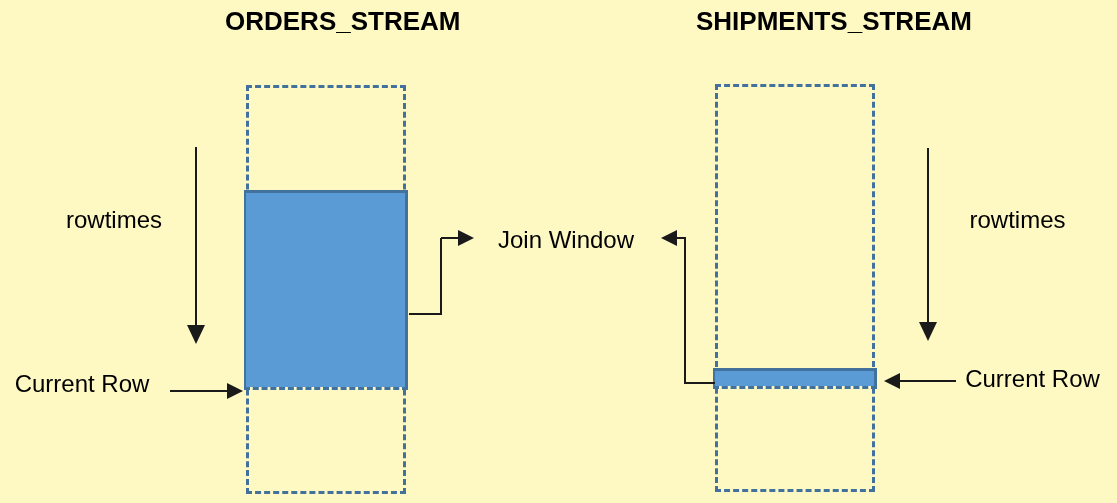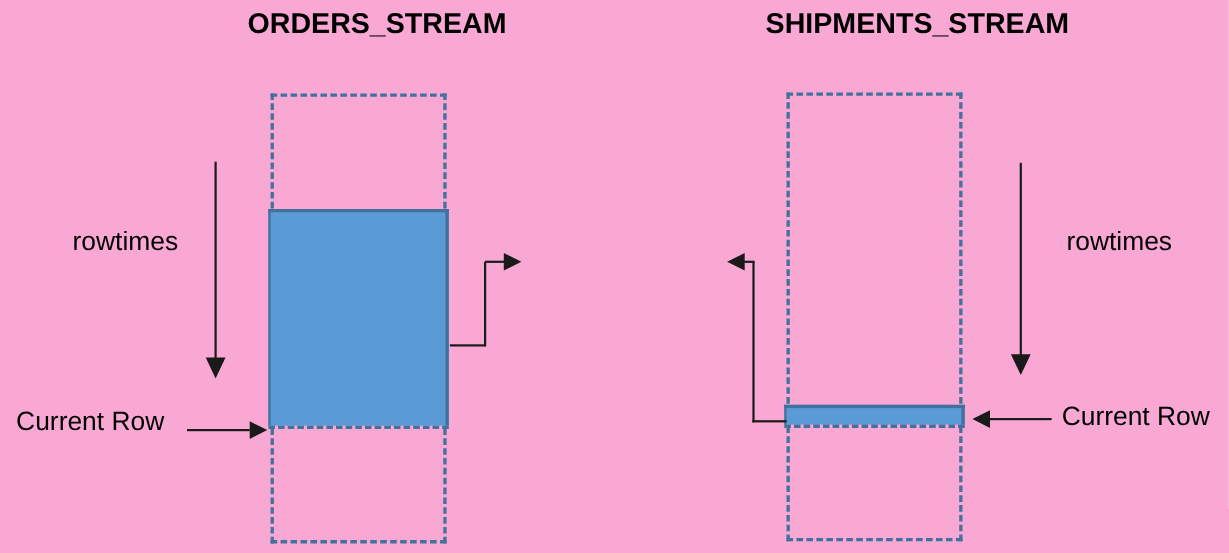--- a/index.html
+++ b/index.html
@@ -4,21 +4,21 @@
 <style>
   :root{
     --stream-outline:#41719c;
     --window-fill:#5b9bd5;
     --window-border:#41719c;
     --arrow-line:#1a1a1a;
     --text:#000000;
   }
   *{margin:0;padding:0;box-sizing:border-box;}
   body{background:#ffffff;font-family:"Liberation Sans",sans-serif;}
-  .canvas{position:relative;width:1117px;height:503px;background:#f9a8d4;overflow:hidden;}
+  .canvas{position:relative;width:1117px;height:503px;background:#fef9c3;overflow:hidden;}
   .abs{position:absolute;}
   .title{font-weight:bold;font-size:26px;line-height:32px;color:var(--text);text-align:center;white-space:nowrap;}
   .label{font-size:24px;line-height:28px;color:var(--text);text-align:center;white-space:nowrap;}
   .stream-outline{border:3px dashed var(--stream-outline);background:transparent;}
   .window-box{background:var(--window-fill);border-top:3px solid var(--window-border);
               border-left:2px solid var(--window-border);border-right:3px solid var(--window-border);}
   .dash-line{height:0;border-top:3px dashed var(--window-border);}
   .stem{background:var(--arrow-line);}
   .tri{width:0;height:0;}
   .tri-down{border-left:9px solid transparent;border-right:9px solid transparent;border-top:19px solid var(--arrow-line);}
@@ -61,20 +61,21 @@
     <div class="abs stem" style="left:170px;top:390px;width:57px;height:2px;"></div>
     <div class="abs tri tri-right" style="left:227px;top:383px;"></div>
   </div>
 
   <div class="abs label" style="left:955px;top:365px;width:155px;">Current Row</div>
   <div>
     <div class="abs tri tri-left" style="left:884px;top:373px;"></div>
     <div class="abs stem" style="left:900px;top:380px;width:56px;height:2px;"></div>
   </div>
 
+  <div class="abs label" style="left:486px;top:226px;width:160px;">Join Window</div>
 
   <div>
     <div class="abs stem" style="left:409px;top:313px;width:32px;height:2px;"></div>
     <div class="abs stem" style="left:440px;top:238px;width:2px;height:77px;"></div>
     <div class="abs stem" style="left:441px;top:237px;width:18px;height:2px;"></div>
     <div class="abs tri tri-right" style="left:458px;top:230px;"></div>
   </div>
 
   <div>
     <div class="abs tri tri-left" style="left:661px;top:230px;"></div>

